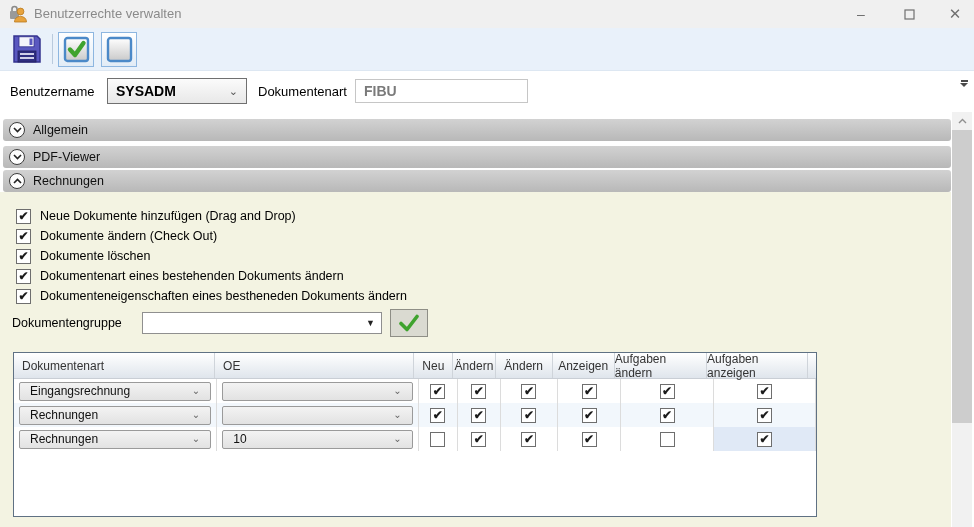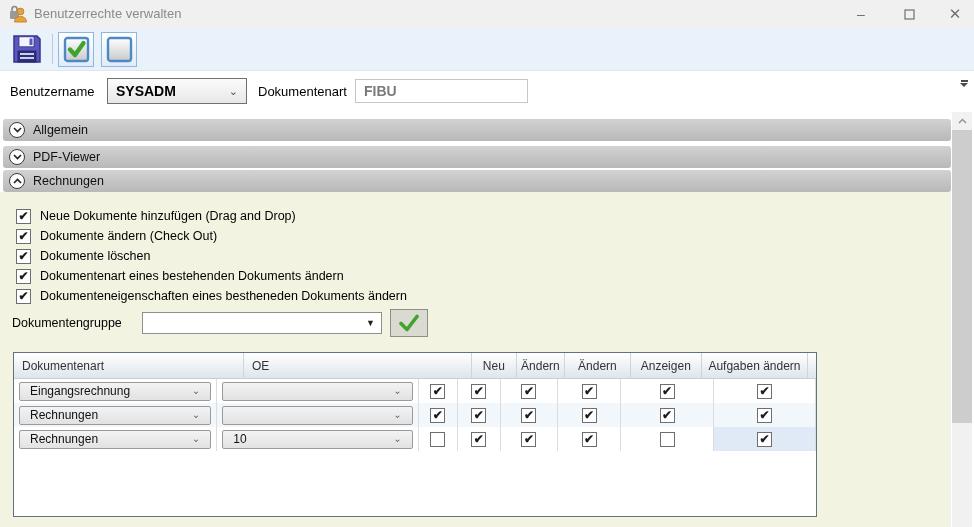--- a/index.html
+++ b/index.html
@@ -218,20 +218,21 @@
 
     <div class="ptable">
       <div class="thead">
           <div class="th col0">Dokumentenart</div>
           <div class="th col1">OE</div>
           <div class="th col2 center">Neu</div>
           <div class="th col3 center">Ändern</div>
           <div class="th col4 center">Ändern</div>
           <div class="th col5 center">Anzeigen</div>
           <div class="th col6 center">Aufgaben ändern</div>
+          <div class="th col7 center">Aufgaben anzeigen</div>
           <div class="th col8"></div>
         </div>
       <div>
           <div class="trow">
             <div class="td dd-cell col0">
               <div class="dd">
                 <span class="dd-text">Eingangsrechnung</span>
                 <span class="dd-arrow">⌄</span>
               </div>
             </div>

